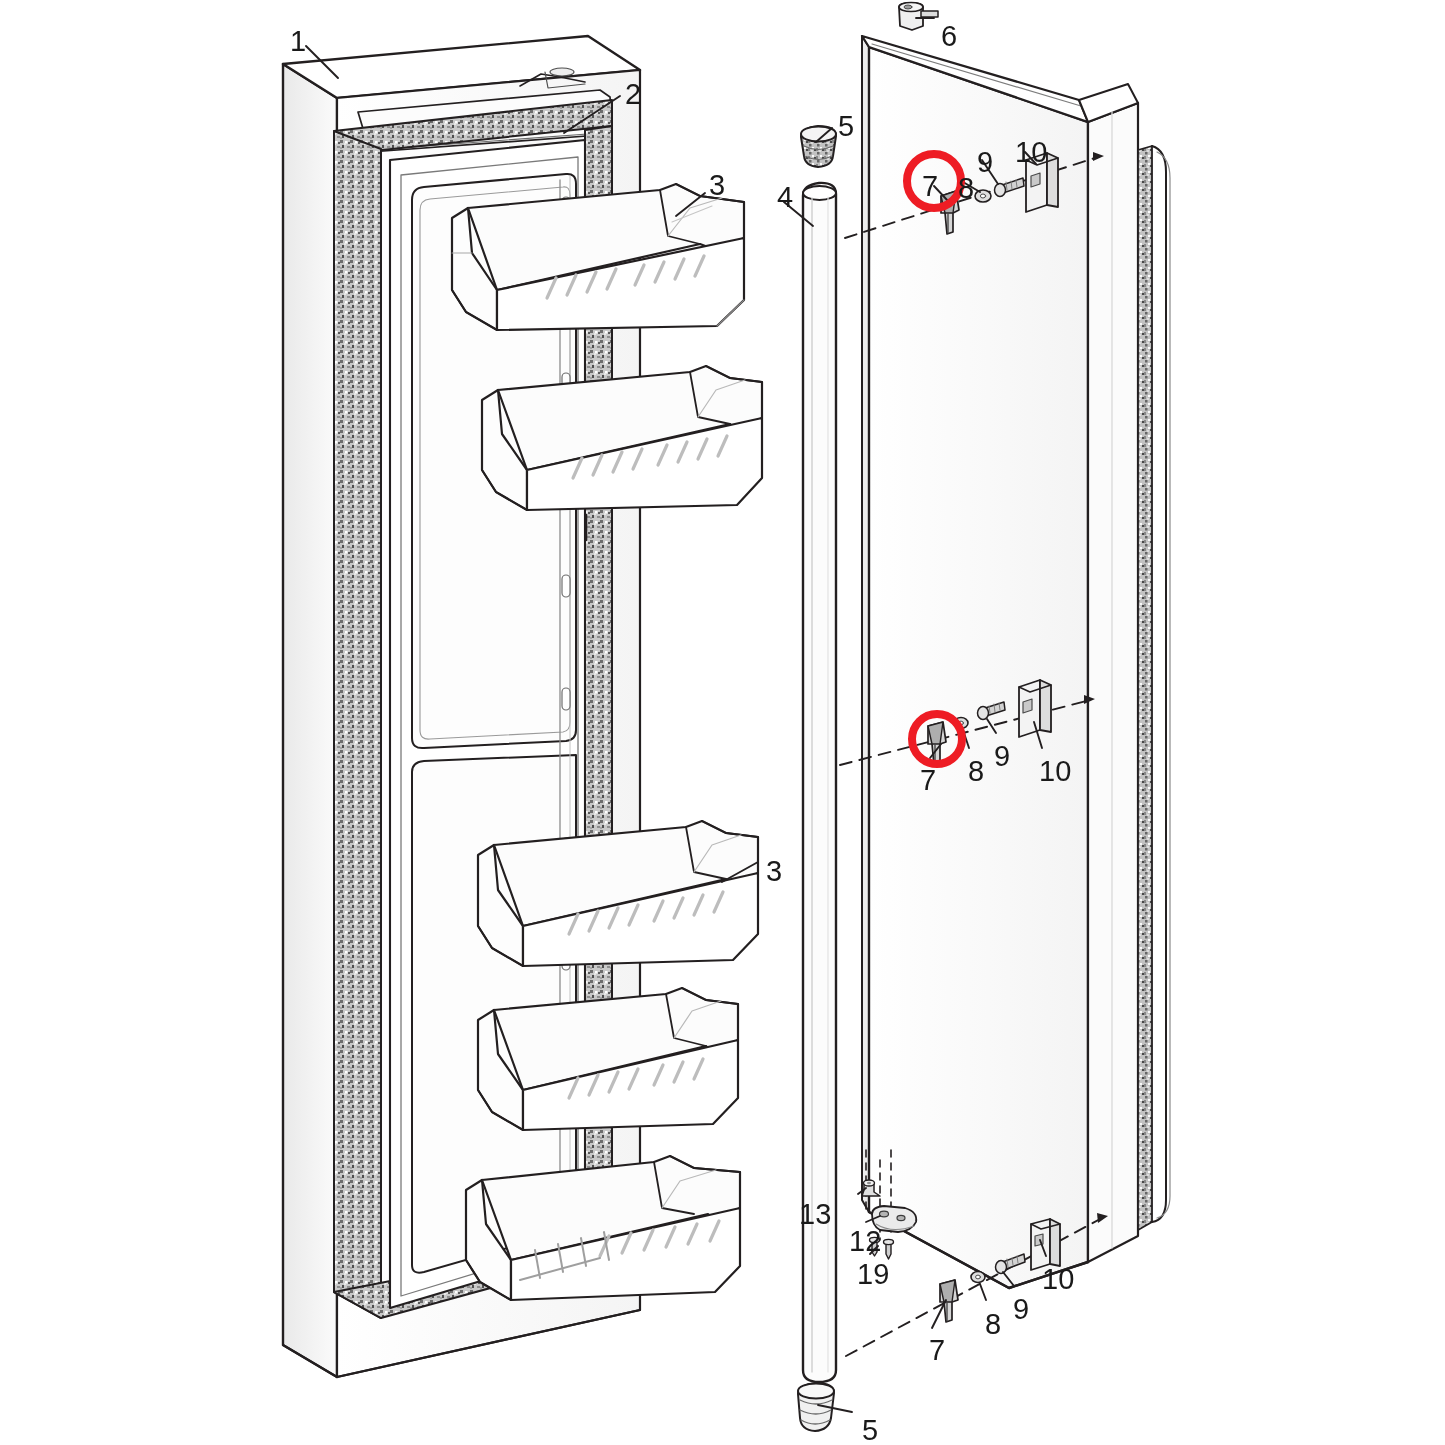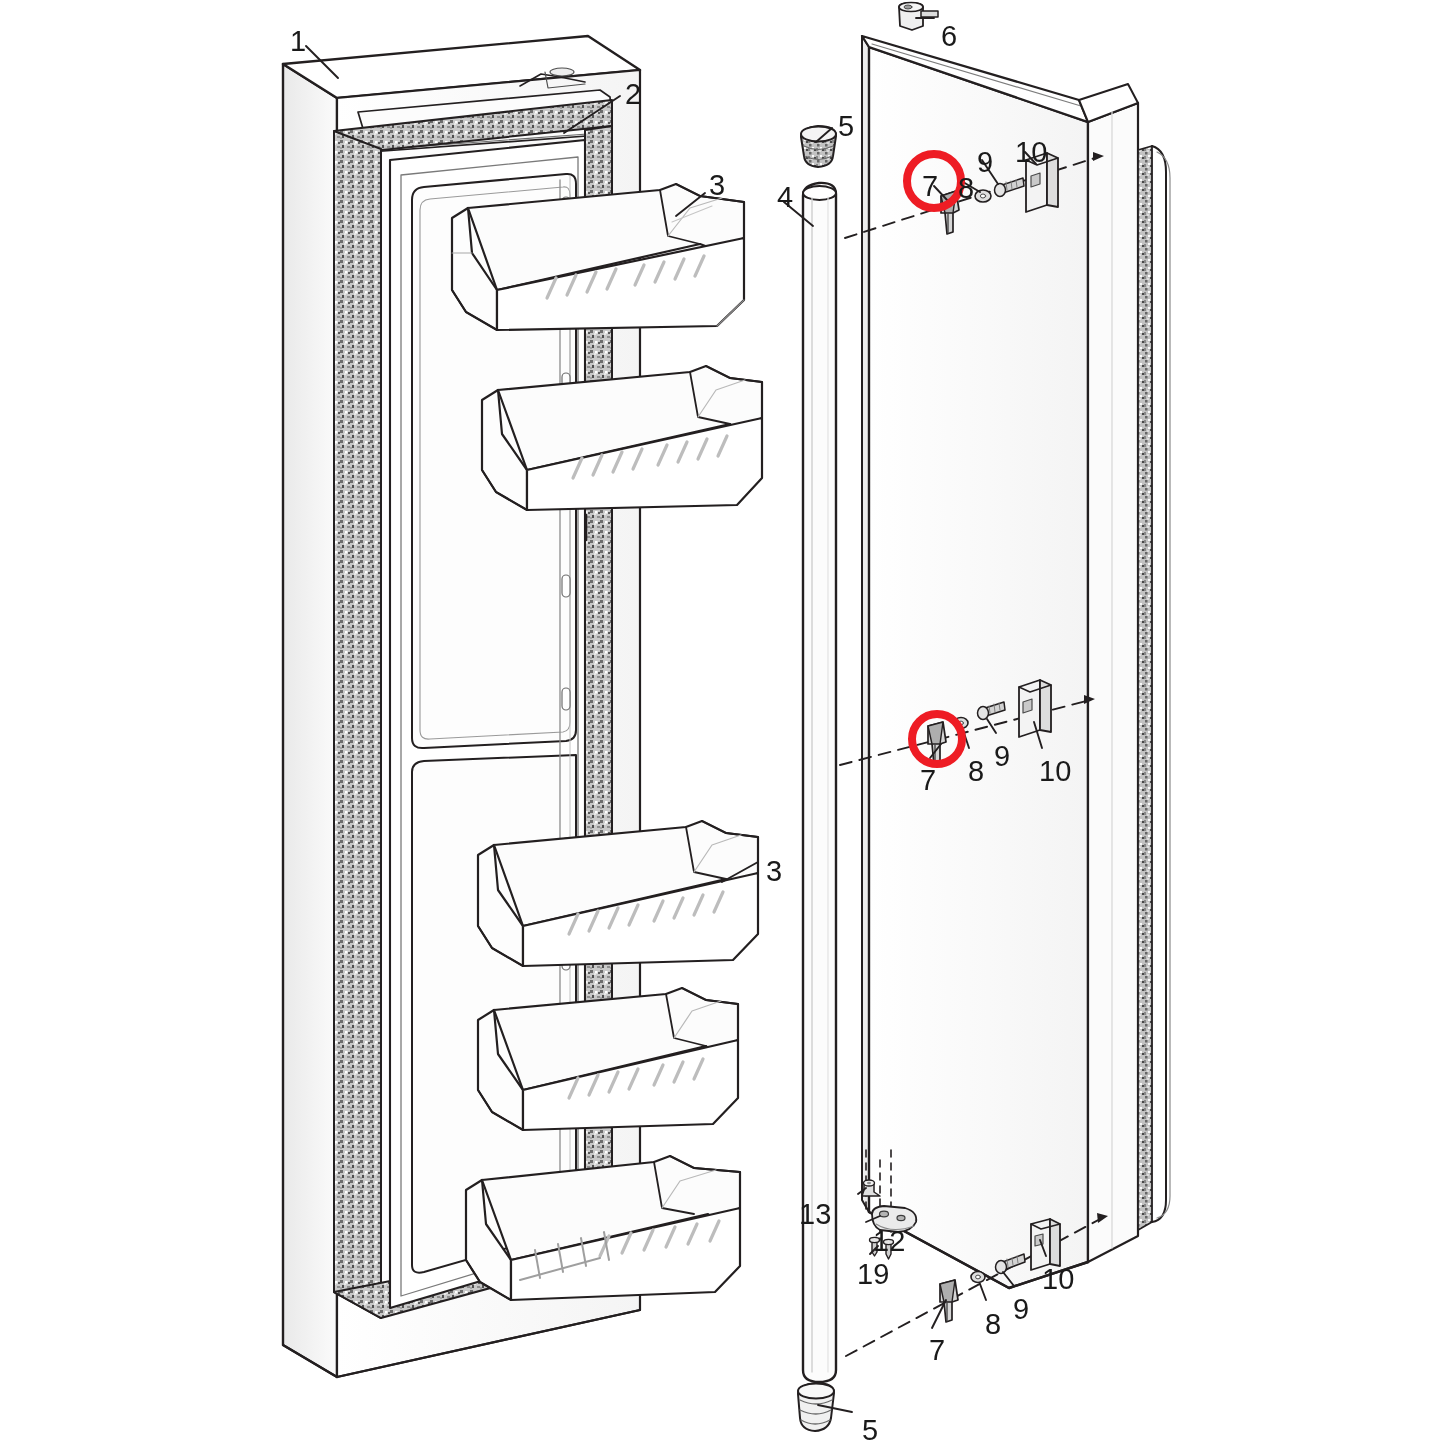--- a/index.html
+++ b/index.html
@@ -442,16 +442,16 @@
   <div class="callout-label sz-lg" style="left:958px; top:174px;">8</div>
   <div class="callout-label sz-lg" style="left:968px; top:757px;">8</div>
   <div class="callout-label sz-lg" style="left:985px; top:1310px;">8</div>
   <div class="callout-label sz-lg" style="left:977px; top:148px;">9</div>
   <div class="callout-label sz-lg" style="left:994px; top:742px;">9</div>
   <div class="callout-label sz-lg" style="left:1013px; top:1295px;">9</div>
   <div class="callout-label sz-lg" style="left:1015px; top:138px;">10</div>
   <div class="callout-label sz-lg" style="left:1039px; top:757px;">10</div>
   <div class="callout-label sz-lg" style="left:1042px; top:1265px;">10</div>
   <div class="callout-label sz-lg" style="left:857px; top:1260px;">19</div>
-  <div class="callout-label sz-lg" style="left:849px; top:1227px;margin-left:24px;">12</div>
+  <div class="callout-label sz-lg" style="left:849px; top:1227px;">12</div>
   <div class="callout-label sz-lg" style="left:799px; top:1200px;">13</div>
 
 </div>
 
 </body></html>

